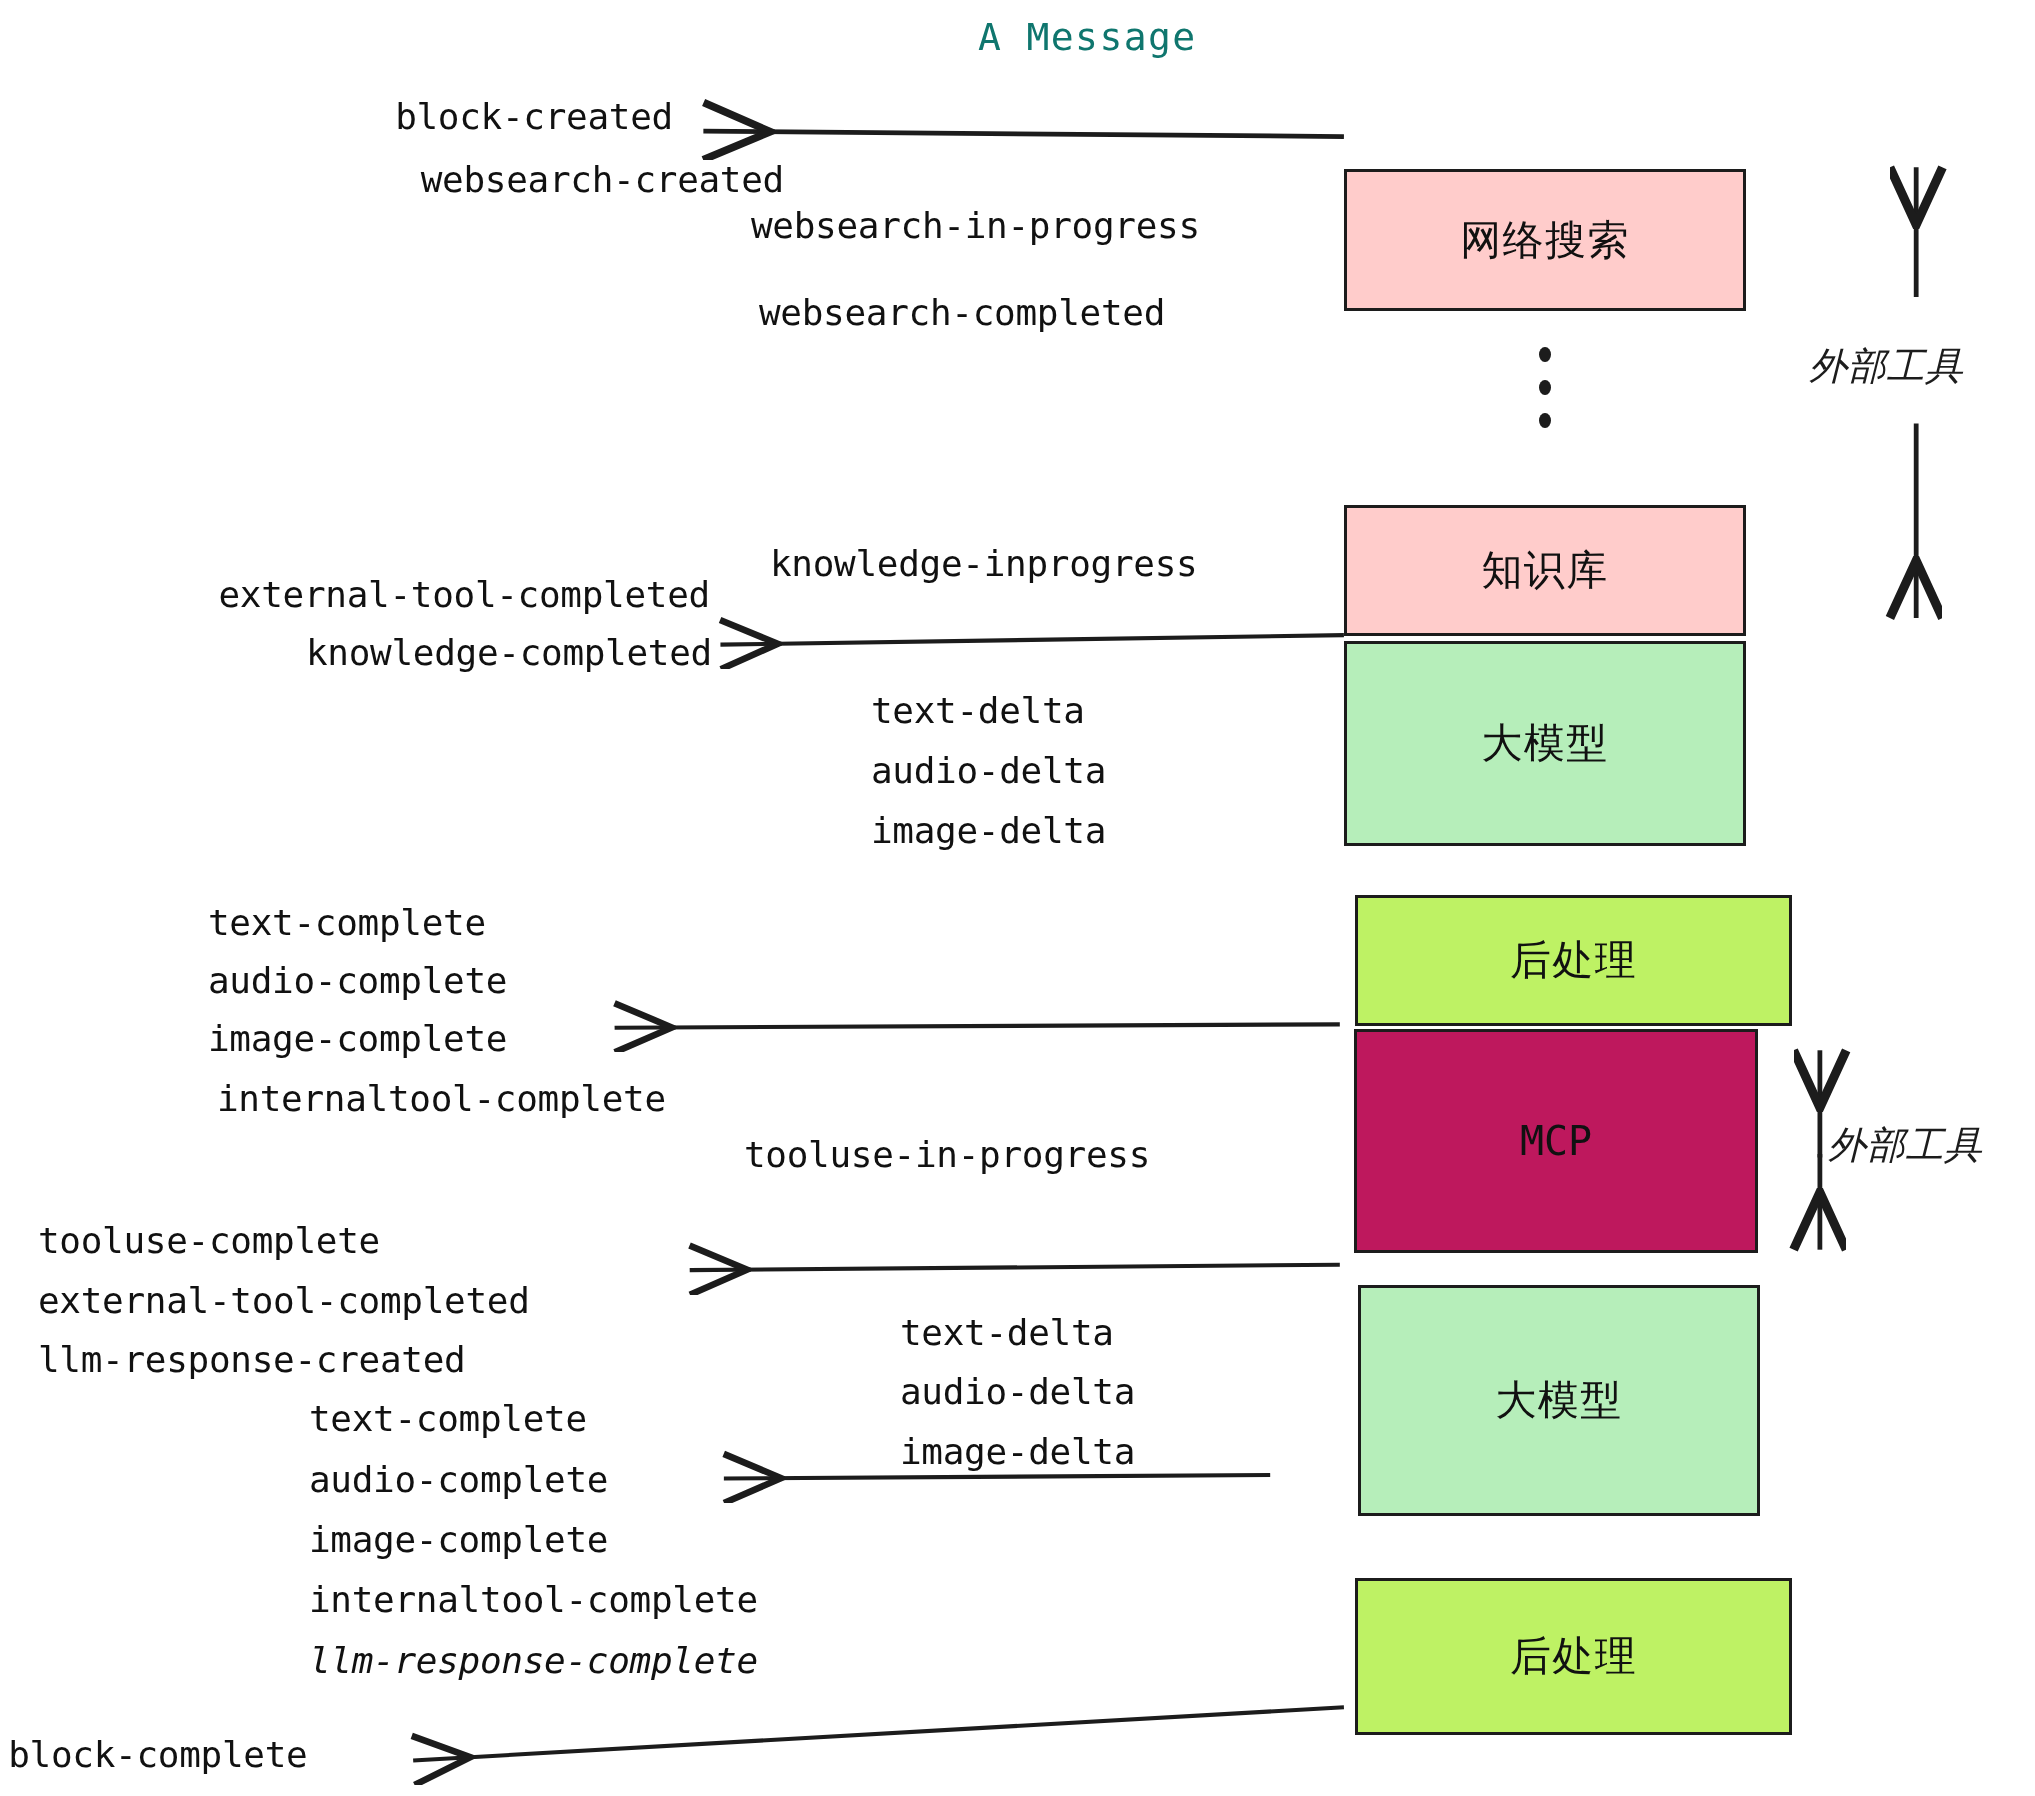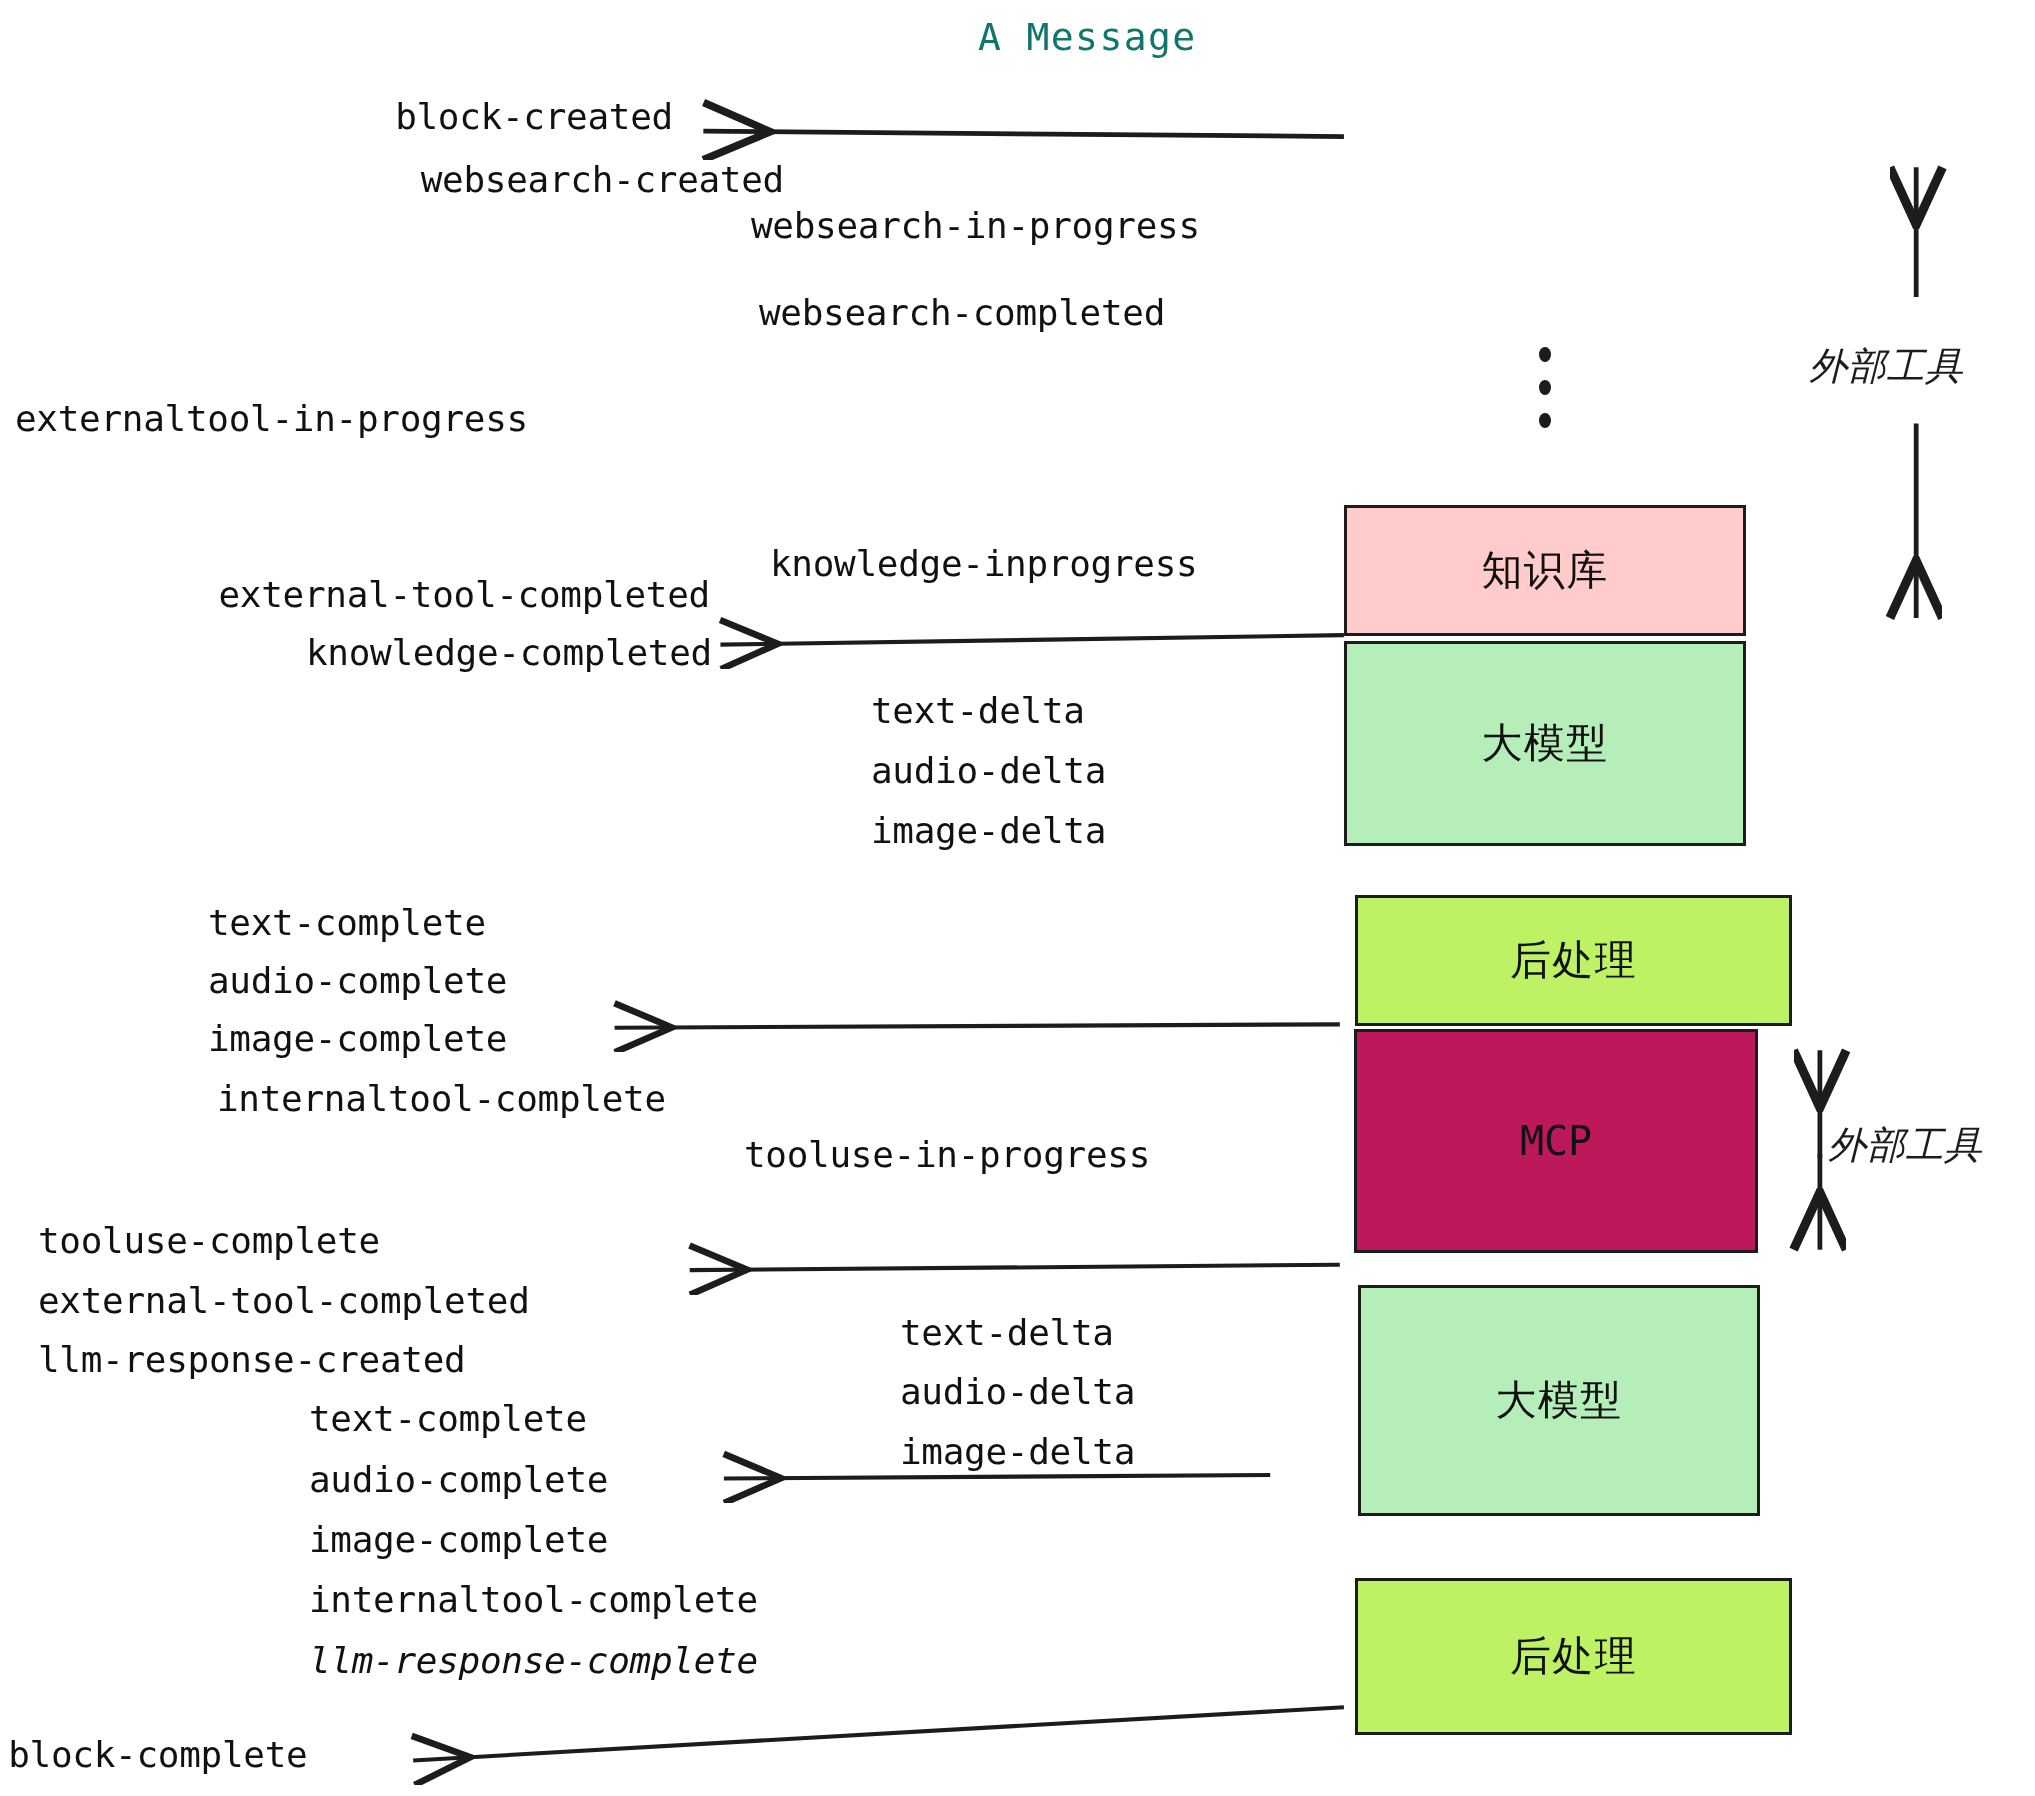--- a/index.html
+++ b/index.html
@@ -116,21 +116,20 @@
   </svg>
 
   <div class="abs title" style="left:978px;top:15px;">A Message</div>
 
   <div class="abs evt r" style="left:0px;top:99px;width:673px;">block-created</div>
   <div class="abs evt r" style="left:0px;top:162px;width:784px;">websearch-created</div>
 
   <div class="abs evt" style="left:751px;top:208px;">websearch-in-progress</div>
   <div class="abs evt" style="left:759px;top:295px;">websearch-completed</div>
 
-  <div class="abs evt" style="left:15px;top:401px;">externaltool-in-progress</div>
 
   <div class="abs evt" style="left:770px;top:546px;">knowledge-inprogress</div>
 
   <div class="abs evt r" style="left:0px;top:577px;width:710px;">external-tool-completed</div>
   <div class="abs evt r" style="left:0px;top:635px;width:712px;">knowledge-completed</div>
 
   <div class="abs evt" style="left:871px;top:693px;">text-delta</div>
   <div class="abs evt" style="left:871px;top:753px;">audio-delta</div>
   <div class="abs evt" style="left:871px;top:813px;">image-delta</div>
 
@@ -150,20 +149,23 @@
   <div class="abs evt" style="left:900px;top:1434px;">image-delta</div>
 
   <div class="abs evt" style="left:309px;top:1401px;">text-complete</div>
   <div class="abs evt" style="left:309px;top:1462px;">audio-complete</div>
   <div class="abs evt" style="left:309px;top:1522px;">image-complete</div>
   <div class="abs evt" style="left:309px;top:1582px;">internaltool-complete</div>
   <div class="abs evt" style="left:309px;top:1643px;font-style:italic;">llm-response-complete</div>
 
   <div class="abs evt" style="left:8.2px;top:1737px;">block-complete</div>
 
+  <div class="abs node node-pink" style="left:1344px;top:169px;width:402px;height:142px;">
+    <span>网络搜索</span>
+  </div>
 
   <div class="abs dots" style="left:1539px;top:338px;">
     <i></i>
     <i></i>
     <i></i>
   </div>
 
   <div class="abs node node-pink" style="left:1344px;top:505px;width:402px;height:131px;">
     <span>知识库</span>
   </div>

